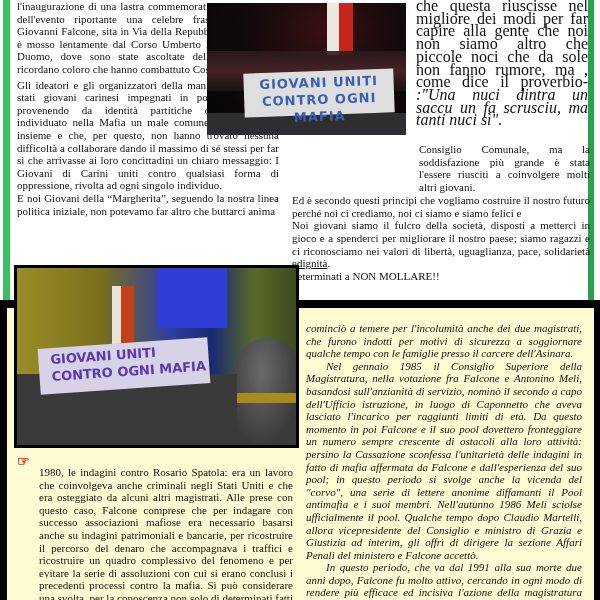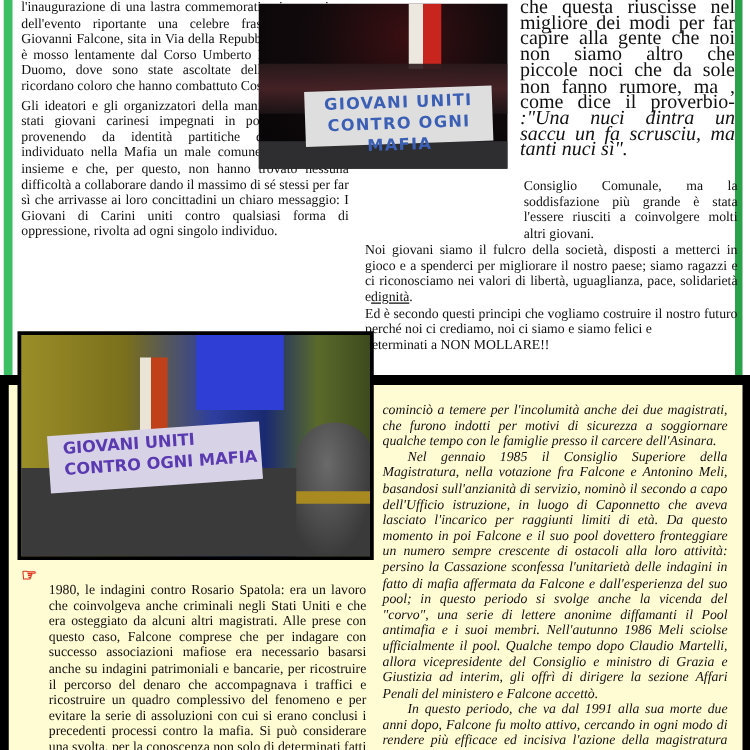--- a/index.html
+++ b/index.html
@@ -122,40 +122,41 @@
 </head>
 <body>
 
 <div class="top">
   <div class="green-left"></div>
   <div class="green-right"></div>
 
   <div class="col1">
     <p>l'inaugurazione di una lastra commemorativa in occasione dell'evento riportante una celebre frase del giudice Giovanni Falcone, sita in Via della Repubblica. Il corteo si è mosso lentamente dal Corso Umberto I fino in Piazza Duomo, dove sono state ascoltate delle canzoni che ricordano coloro che hanno combattuto Cosa Nostra.</p>
     <p class="gap"><span>Gli ideatori e gli organizzatori della manifestazione sono stati giovani carinesi impegnati in politica che, pur provenendo da identità partitiche diverse, hanno individuato nella Mafia un male comune da combattere insieme e che, per questo, non hanno trovato nessuna difficoltà a collaborare dando il massimo di sé stessi per far sì che arrivasse ai loro concittadini un chiaro messaggio: </span><b>I Giovani di Carini uniti contro qualsiasi forma di oppressione, rivolta ad ogni singolo individuo.</b></p>
+    <p>E noi Giovani della “Margherita”, seguendo la nostra linea politica iniziale, non potevamo far altro che buttarci anima</p>
   </div>
 
   <div class="photo-top">
     <div class="flag"></div>
     <div class="crowd"></div>
     <div class="ground"></div>
     <div class="banner">
       <div>GIOVANI UNITI</div>
       <div>CONTRO OGNI MAFIA</div>
     </div>
   </div>
 
   <div class="col3">
     <p><span>che questa riuscisse nel migliore dei modi per far capire alla gente che noi non siamo altro che piccole noci che da sole non fanno rumore, ma , come dice il proverbio- </span><i>:"Una nuci dintra un saccu un fa scrusciu, ma tanti nuci sì".</i></p>
   </div>
 
   <div class="wide">
     <p class="indent-start">Consiglio Comunale, ma la soddisfazione più grande è stata l'essere riusciti a coinvolgere molti altri giovani.</p>
+    <p><span>Ed è secondo questi principi che vogliamo costruire il nostro futuro perché noi ci crediamo, </span><b>noi ci siamo e siamo felici e</b></p>
     <p><span>Noi giovani siamo il fulcro della società, disposti a metterci in gioco e a spenderci per migliorare il nostro paese; siamo ragazzi e ci riconosciamo nei valori di </span><b>libertà</b>, <b>uguaglianza</b>, <b>pace</b>, <b>solidarietà e</b><b><u>dignità</u></b>.</p>
-    <p><span>Ed è secondo questi principi che vogliamo costruire il nostro futuro perché noi ci crediamo, </span><b>noi ci siamo e siamo felici e</b></p>
     <p class="center-line"><b>determinati a NON MOLLARE!!</b></p>
   </div>
 </div>
 
 <div class="bottom-frame"></div>
 <div class="bottom-inner"></div>
 
 <div class="photo-bottom">
   <div class="img">
     <div class="sky"></div>

